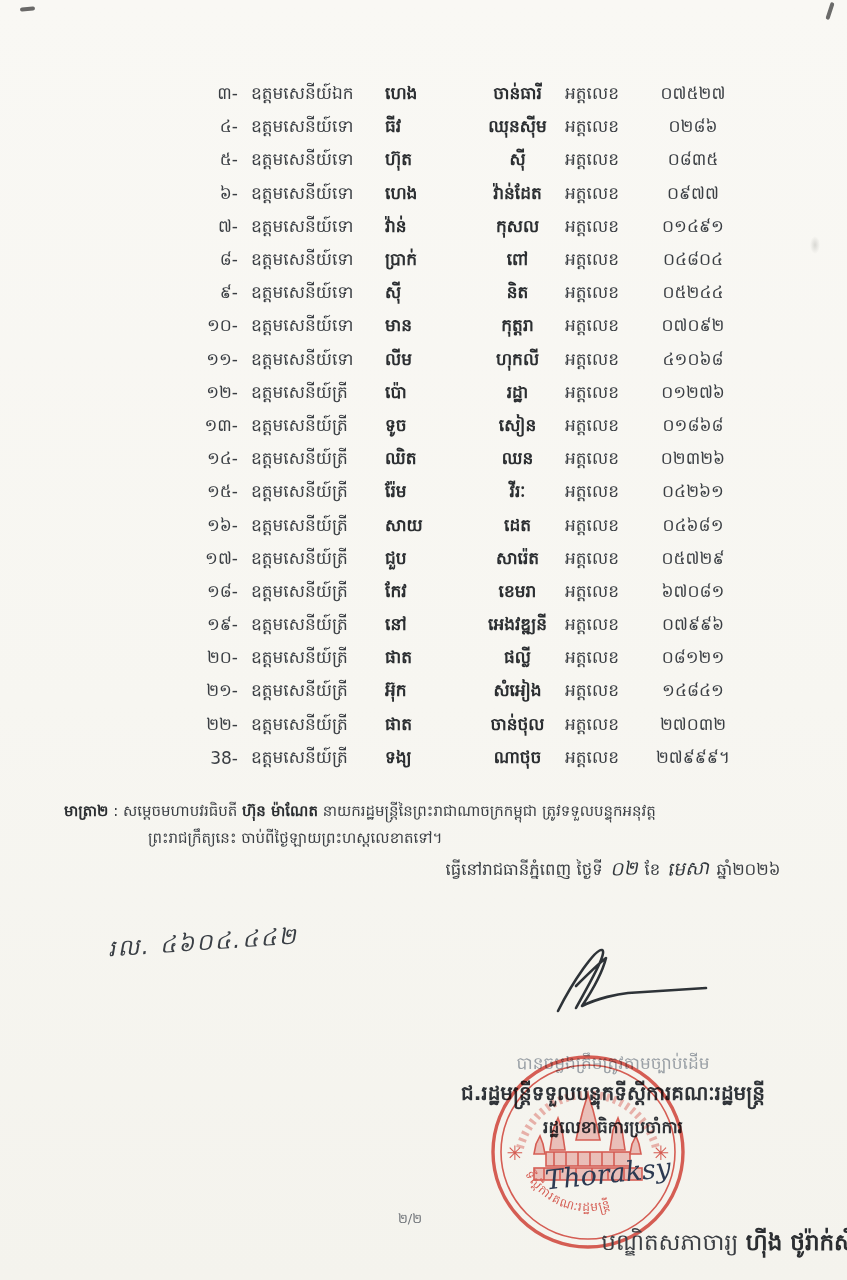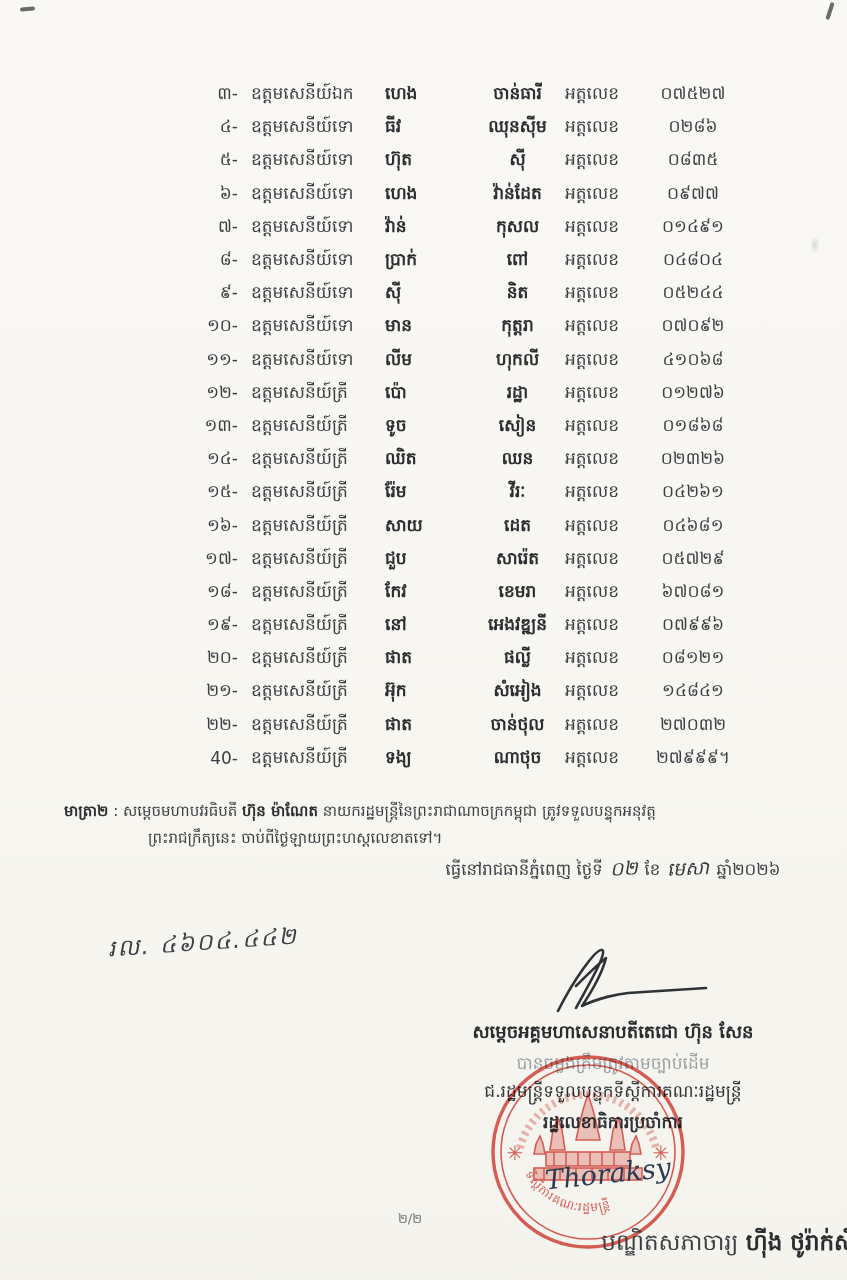--- a/index.html
+++ b/index.html
@@ -28,21 +28,21 @@
   .auth1 { font-weight:bold; margin-top:9px; font-size:17px; color:#2b2e31; }
   .auth2 { font-weight:bold; margin-top:5px; font-size:17px; color:#2b2e31; }
   .ref-hand { position:absolute; left:108px; top:928px; font-size:23px; font-style:italic;
               transform:rotate(-4deg); color:#3a3f45; letter-spacing:2px; }
   .pm-sign { position:absolute; left:528px; top:936px; }
   .signer { position:absolute; left:382px; top:1020px; width:462px; text-align:center;
             font-weight:bold; font-size:18px; color:#2b2e31; }
   
   .cert { position:absolute; left:382px; top:1052px; width:462px; text-align:center; }
   .cert .c1 { color:#9aa0a6; font-size:17px; }
-  .cert .c2 { font-weight:normal; font-size:17px; margin-top:3px; color:#2f3338; }
+  .cert .c2 { font-weight:bold; font-size:20px; margin-top:3px; color:#2f3338; }
   .cert .c3 { font-weight:bold; font-size:17px; margin-top:6px; color:#2f3338; }
   
   .stamp { position:absolute; left:488px; top:1052px; opacity:.85; mix-blend-mode:multiply; }
   .sig-overlay { position:absolute; left:545px; top:1158px; font-family:"DejaVu Serif", serif;
                  font-style:italic; font-size:27px; color:#2c3a52; transform:rotate(-6deg); }
   .page-num { position:absolute; left:398px; top:1210px; font-size:13px; color:#6f7378; }
   .footer { position:absolute; left:376px; top:1228px; width:480px; text-align:right; font-size:23px; }
   .footer .name { font-weight:bold; color:#2b2e31; }
   
   .mark-tl { position:absolute; left:20px; top:7px; width:15px; height:4px; background:#3a3a3a;
@@ -236,21 +236,21 @@
     <div class="row">
       <span class="c-num">២២-</span>
       <span class="c-rank">ឧត្តមសេនីយ៍ត្រី</span>
       <span class="c-fam">ផាត</span>
       <span class="c-giv">ចាន់ថុល</span>
       <span class="c-lbl">អត្តលេខ</span>
       <span class="c-id">២៧០៣២</span>
     </div>
 
     <div class="row">
-      <span class="c-num">40-</span>
+      <span class="c-num">38-</span>
       <span class="c-rank">ឧត្តមសេនីយ៍ត្រី</span>
       <span class="c-fam">ទង្យ</span>
       <span class="c-giv">ណាថុច</span>
       <span class="c-lbl">អត្តលេខ</span>
       <span class="c-id">២៧៩៩៩។</span>
     </div>
   </div>
 
   <p class="article">
     <span class="b">មាត្រា២</span><span> : </span><span>សម្តេចមហាបវរធិបតី </span><span class="b">ហ៊ុន ម៉ាណែត</span><span> នាយករដ្ឋមន្ត្រីនៃព្រះរាជាណាចក្រកម្ពុជា ត្រូវទទួលបន្ទុកអនុវត្ត</span>
@@ -262,21 +262,20 @@
       <span>ធ្វើនៅរាជធានីភ្នំពេញ ថ្ងៃទី</span><span class="hand">០២</span><span>ខែ</span><span class="hand">មេសា</span><span>ឆ្នាំ២០២៦</span>
     </div>
   </div>
 
   <div class="ref-hand">រល. ៤៦០៤.៤៤២</div>
 
   <svg class="pm-sign" width="200" height="90" viewBox="0 0 200 90">
     <path d="M30 75 C45 45 68 12 74 14 C80 16 60 50 48 72 M48 50 C58 40 70 28 78 22 C74 38 62 58 54 70 C70 62 90 58 100 57 L178 52" fill="none" stroke="#2e3338" stroke-width="2.6" stroke-linecap="round" stroke-linejoin="round"></path>
   </svg>
 
-  <div class="signer">សម្តេចអគ្គមហាសេនាបតីតេជោ ហ៊ុន សែន</div>
 
   <div class="cert">
     <div class="c1">បានចម្លងត្រឹមត្រូវតាមច្បាប់ដើម</div>
     <div class="c2">ជ.រដ្ឋមន្ត្រីទទួលបន្ទុកទីស្តីការគណៈរដ្ឋមន្ត្រី</div>
     <div class="c3">រដ្ឋលេខាធិការប្រចាំការ</div>
   </div>
 
   <svg class="stamp" width="200" height="200" viewBox="0 0 200 200">
     <g stroke="#d9453c" fill="none">
       <circle cx="100" cy="100" r="95" stroke-width="3.4"></circle>

